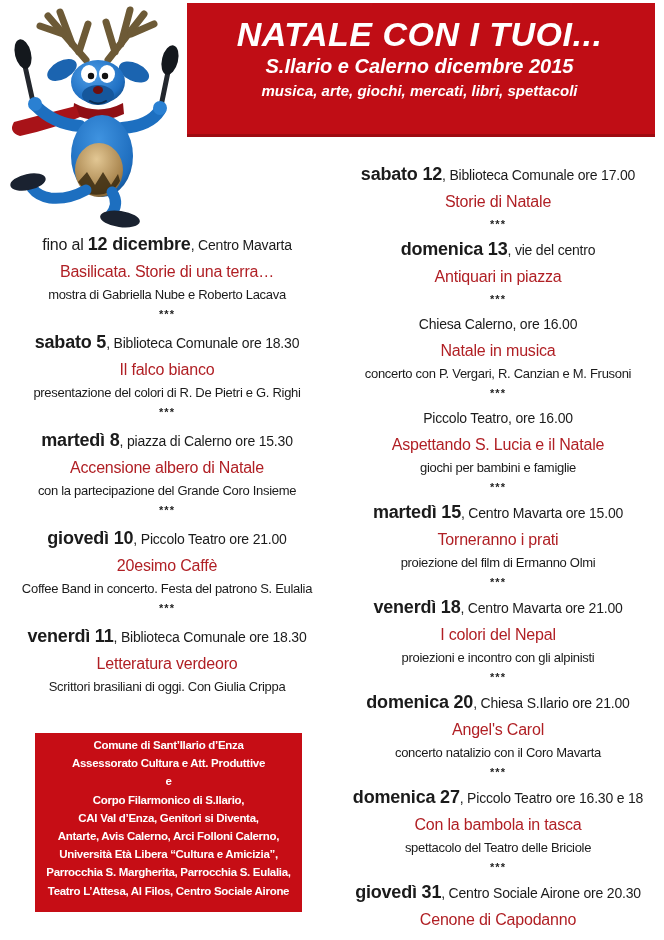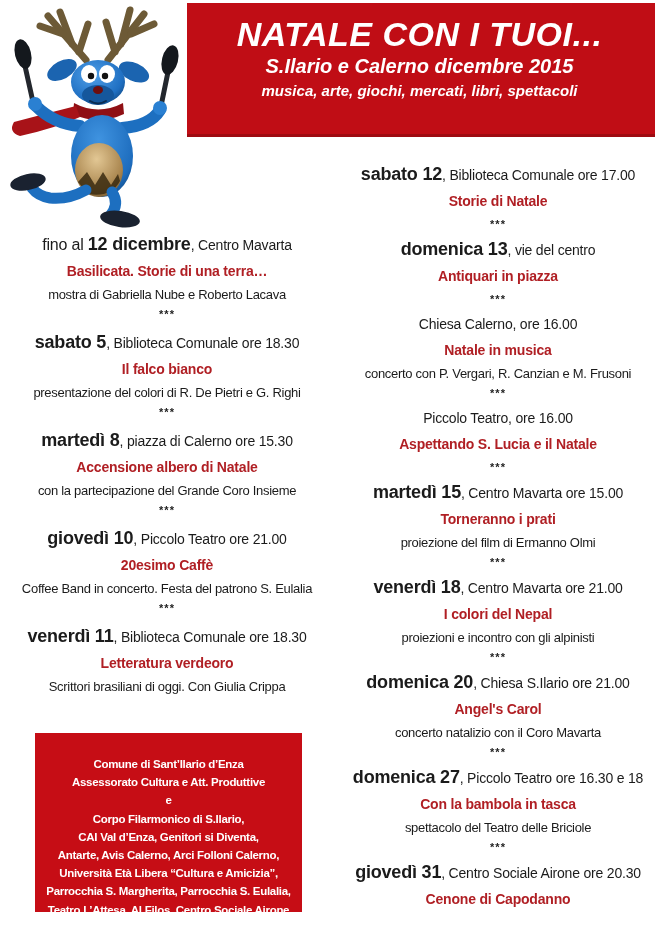--- a/index.html
+++ b/index.html
@@ -29,28 +29,28 @@
   .reindeer{position:absolute;left:2px;top:2px;width:188px;height:226px;}
   
   .col{position:absolute;text-align:center;}
   .col-left{left:1px;top:232px;width:332px;}
   .col-right{left:333px;top:162px;width:330px;}
   .event{margin-bottom:7px;}
   .col-left .event{margin-bottom:10px;}
   .when{font-size:14px;line-height:24px;letter-spacing:-.2px;color:var(--text-black);white-space:nowrap;}
   .when .pre{font-size:16px;}
   .when .day{font-size:18px;font-weight:700;}
-  .etitle{font-size:14px;font-weight:700;color:var(--headline-red);line-height:25px;margin-top:2px;letter-spacing:-.2px;white-space:nowrap;}
+  .etitle{font-size:16px;font-weight:400;color:var(--headline-red);line-height:25px;margin-top:2px;letter-spacing:-.2px;white-space:nowrap;}
   .esub{font-size:13px;line-height:19px;letter-spacing:-.3px;margin-top:1px;white-space:nowrap;}
   .stars{font-size:11px;font-weight:700;line-height:12px;margin-top:4px;letter-spacing:1px;color:#222;}
   
   .credits{
     position:absolute;left:35px;top:733px;width:267px;height:179px;
     background:var(--credits-red);color:#ffffff;font-weight:700;
-    text-align:center;box-sizing:border-box;padding-top:22px;
+    text-align:center;box-sizing:border-box;padding-top:3px;
     font-size:11.5px;letter-spacing:-.3px;
   }
   .credit-line{line-height:18.2px;white-space:nowrap;}
 </style>
 </head>
 <body>
 
 <svg class="reindeer" viewBox="0 0 188 226" aria-hidden="true">
   <defs>
     <radialGradient id="gHead" cx="40%" cy="35%" r="80%">
@@ -184,20 +184,21 @@
     </div>
     <div class="event">
       <div class="when"><span class="rest">Chiesa Calerno, ore 16.00</span></div>
       <div class="etitle">Natale in musica</div>
       <div class="esub">concerto con P. Vergari, R. Canzian e M. Frusoni</div>
       <div class="stars">***</div>
     </div>
     <div class="event">
       <div class="when"><span class="rest">Piccolo Teatro, ore 16.00</span></div>
       <div class="etitle">Aspettando S. Lucia e il Natale</div>
+      <div class="esub">giochi per bambini e famiglie</div>
       <div class="stars">***</div>
     </div>
     <div class="event">
       <div class="when"><span class="day">martedì 15</span><span class="rest">, Centro Mavarta ore 15.00</span></div>
       <div class="etitle">Torneranno i prati</div>
       <div class="esub">proiezione del film di Ermanno Olmi</div>
       <div class="stars">***</div>
     </div>
     <div class="event">
       <div class="when"><span class="day">venerdì 18</span><span class="rest">, Centro Mavarta ore 21.00</span></div>

